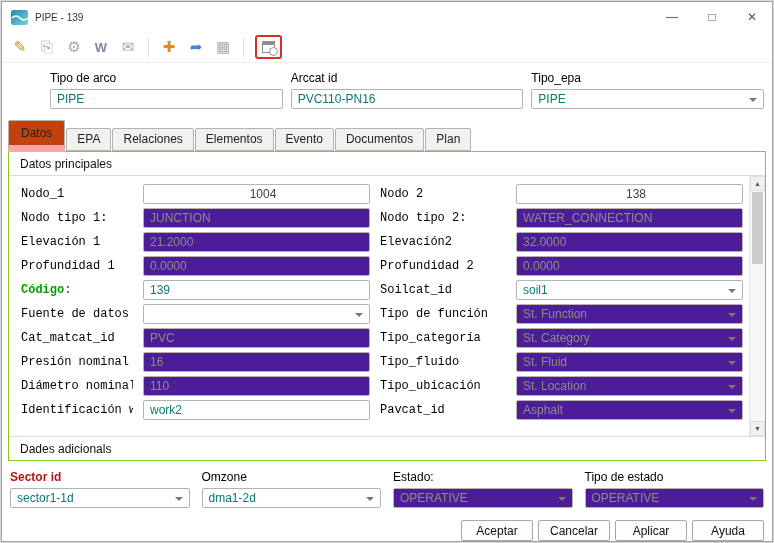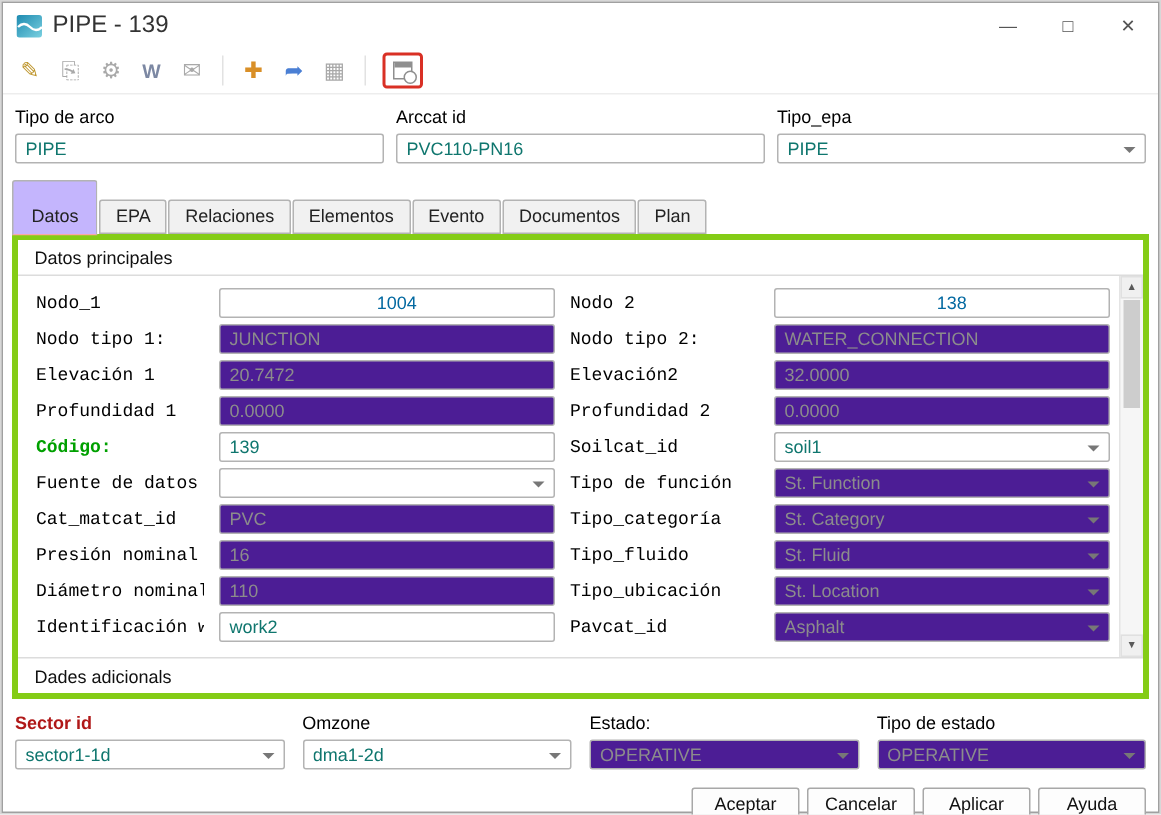--- a/index.html
+++ b/index.html
@@ -4,21 +4,21 @@
 <style>
   * { box-sizing: border-box; margin: 0; padding: 0; }
   html,body { width: 774px; height: 543px; }
   body { font-family: "Liberation Sans", sans-serif; background:#d7d7d7; }
   .window { width:772px; height:541px; margin:1px; background:#fff; border:1px solid #a0a0a0;
             display:flex; flex-direction:column; }
 
   
   .titlebar { height:30px; display:flex; align-items:center; padding-left:9px; background:#fff; flex:none; }
   .app-icon { width:17px; height:17px; margin-right:7px; flex:none; }
-  .title-text { font-size:16px; color:#333; }
+  .title-text { font-size:10px; color:#333; }
   .win-controls { margin-left:auto; display:flex; height:100%; }
   .wbtn { width:40px; height:100%; display:flex; align-items:center; justify-content:center;
           font-size:12px; color:#555; cursor:default; }
 
   
   .toolbar { height:31px; display:flex; align-items:center; padding:0 6px; gap:3px;
              border-bottom:1px solid #ededed; flex:none; }
   .ticon { width:24px; height:24px; display:flex; align-items:center; justify-content:center;
            font-size:15px; border-radius:2px; }
   .ic-edit { color:#bd9327; }
@@ -29,42 +29,42 @@
   .tsep { width:1px; height:20px; background:#e2e2e2; margin:0 5px; }
   .hl { border:2px solid #d93025; border-radius:3px; padding:4px 5px; margin-left:3px;
         display:flex; align-items:center; justify-content:center; }
   .cal { width:13px; height:12px; border:1px solid #8f8f8f; background:#fff; position:relative; }
   .cal:before { content:""; position:absolute; left:0; right:0; top:0; height:3px; background:#8f8f8f; }
   .cal:after { content:""; position:absolute; right:-4px; bottom:-4px; width:7px; height:7px;
                border:1px solid #8f8f8f; border-radius:50%; background:#fff; }
 
   
   .header-fields { display:grid; grid-template-columns:1fr 1fr 1fr; column-gap:8px;
-                   padding:8px 8px 7px; flex:none; }
+                   padding:8px 8px 7px; flex:none;margin-left:40px; }
   .hlabel { font-size:12px; color:#000; margin-bottom:4px; display:block; }
 
   .fld { height:20px; border:1px solid #b3b3b3; border-radius:2px; background:#fff;
          font-size:12px; color:#0f766e; display:flex; align-items:center; padding:0 6px;
          overflow:hidden; white-space:nowrap; }
   .fld.dis { background:#4c1d95; color:#8c8c8c; }
-  .fld.center { justify-content:center; color:#0369a1;padding-left:19px; }
+  .fld.center { justify-content:center; color:#404040;padding-left:19px; }
   .sel { position:relative; padding-right:20px; }
   .seltxt { overflow:hidden; white-space:nowrap; }
   .arr { position:absolute; right:6px; top:8px; width:0; height:0;
          border-left:4px solid transparent; border-right:4px solid transparent;
          border-top:4px solid #777; }
 
   
   .tabs { display:flex; align-items:flex-end; padding:4px 6px 0; position:relative; z-index:2; flex:none; }
   .tab { border:1px solid #b3b3b3; background:#f1f1f1; font-size:12px; color:#222;
          padding:3px 10px 4px; margin-right:1px; border-radius:2px 2px 0 0; }
-  .tab.active { background:#c4b5fd; padding:16px 12px 5px; border-bottom:1px solid #fca5a5; margin-bottom:-1px; }
-
-  
-  .panel { margin:0 6px; border:4px solid #84cc16; background:#fff; height:310px;
+  .tab.active { background:#c2410c; padding:5px 12px 5px; border-bottom:7px solid #fca5a5; margin-bottom:-1px; }
+
+  
+  .panel { margin:0 6px; border:1px solid #84cc16; background:#fff; height:310px;
            display:flex; flex-direction:column; position:relative; z-index:1; flex:none; }
   .section-head { height:24px; display:flex; align-items:center; padding:0 11px; font-size:12px;
                   color:#111; border-bottom:1px solid #dcdcdc; flex:none; }
   .section-foot { height:24px; display:flex; align-items:center; padding:0 11px; font-size:12px;
                   color:#111; border-top:1px solid #dcdcdc; flex:none; }
   .form-wrap { flex:1; display:flex; overflow:hidden; }
   .form-grid { flex:1; display:grid; grid-template-columns:112px 1fr 126px 1fr;
                grid-auto-rows:20px; column-gap:10px; row-gap:4px;
                padding:8px 6px 6px 12px; align-items:center; }
   .flabel { font-size:12px; color:#000; overflow:hidden; white-space:nowrap;font-family:Liberation Mono, monospace; }
@@ -166,21 +166,21 @@
         <div class="fld center">1004</div>
         <label class="flabel">Nodo 2</label>
         <div class="fld center">138</div>
 
         <label class="flabel">Nodo tipo 1:</label>
         <div class="fld dis">JUNCTION</div>
         <label class="flabel">Nodo tipo 2:</label>
         <div class="fld dis">WATER_CONNECTION</div>
 
         <label class="flabel">Elevación 1</label>
-        <div class="fld dis">20.7472</div>
+        <div class="fld dis">21.2000</div>
         <label class="flabel">Elevación2</label>
         <div class="fld dis">32.0000</div>
 
         <label class="flabel">Profundidad 1</label>
         <div class="fld dis">0.0000</div>
         <label class="flabel">Profundidad 2</label>
         <div class="fld dis">0.0000</div>
 
         <label class="flabel green">Código:</label>
         <div class="fld">139</div>

